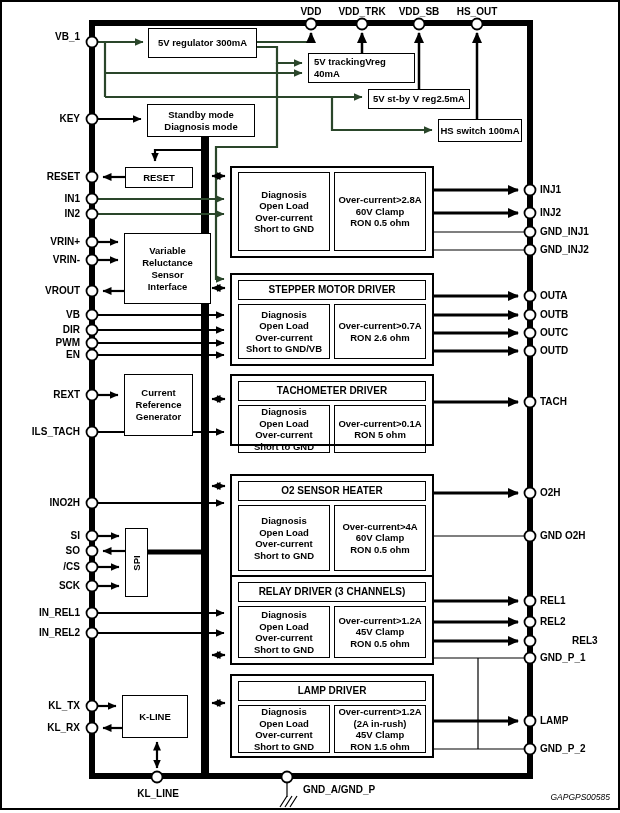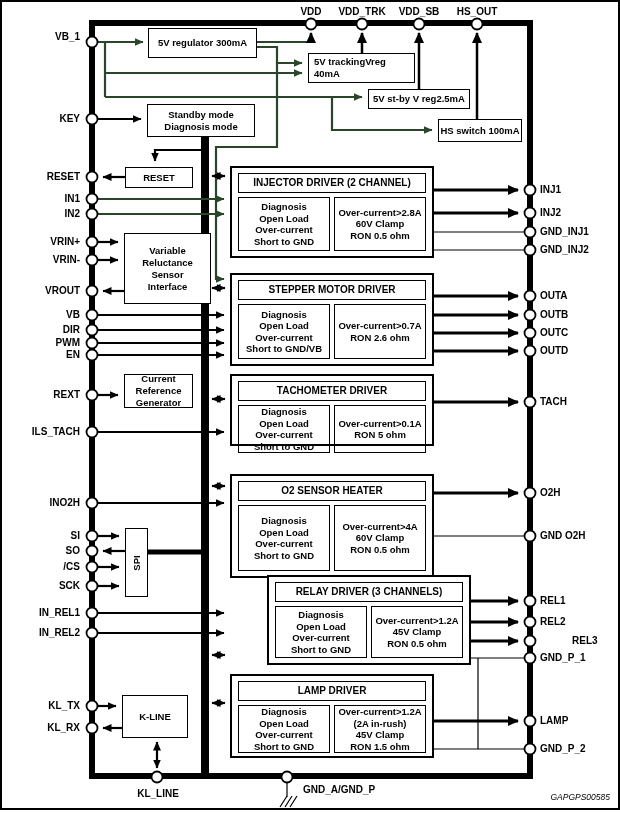--- a/index.html
+++ b/index.html
@@ -240,28 +240,27 @@
 40mA</div>
   <div class="fbox" style="left:368px;top:89px;width:102px;height:20px;">5V st-by V reg2.5mA</div>
   <div class="fbox" style="left:438px;top:119px;width:84px;height:23px;">HS switch 100mA</div>
   <div class="fbox" style="left:147px;top:104px;width:108px;height:33px;">Standby mode
 Diagnosis mode</div>
   <div class="fbox" style="left:125px;top:167px;width:68px;height:21px;">RESET</div>
   <div class="fbox" style="left:124px;top:233px;width:87px;height:71px;">Variable
 Reluctance
 Sensor
 Interface</div>
-  <div class="fbox" style="left:124px;top:374px;width:69px;height:34px;">Current
+  <div class="fbox" style="left:124px;top:374px;width:69px;height:62px;">Current
 Reference
 Generator</div>
   <div class="fbox" style="left:125px;top:528px;width:23px;height:69px;"><span class="spin">SPI</span></div>
   <div class="fbox" style="left:122px;top:695px;width:66px;height:43px;">K-LINE</div>
 
   <div class="driver" style="top:166px;height:92px;">
-    <div class="d-title">INJECTOR DRIVER (2 CHANNEL)</div>
     <div class="d-body">
       <div class="d-cell">Diagnosis
 Open Load
 Over-current
 Short to GND</div>
       <div class="d-cell">Over-current&gt;2.8A
 60V Clamp
 RON 0.5 ohm</div>
     </div>
   </div>
@@ -292,21 +291,21 @@
     <div class="d-body">
       <div class="d-cell">Diagnosis
 Open Load
 Over-current
 Short to GND</div>
       <div class="d-cell">Over-current&gt;4A
 60V Clamp
 RON 0.5 ohm</div>
     </div>
   </div>
-  <div class="driver" style="top:575px;height:90px;margin-left:37px;">
+  <div class="driver" style="top:575px;height:90px;">
     <div class="d-title">RELAY DRIVER (3 CHANNELS)</div>
     <div class="d-body">
       <div class="d-cell">Diagnosis
 Open Load
 Over-current
 Short to GND</div>
       <div class="d-cell">Over-current&gt;1.2A
 45V Clamp
 RON 0.5 ohm</div>
     </div>

